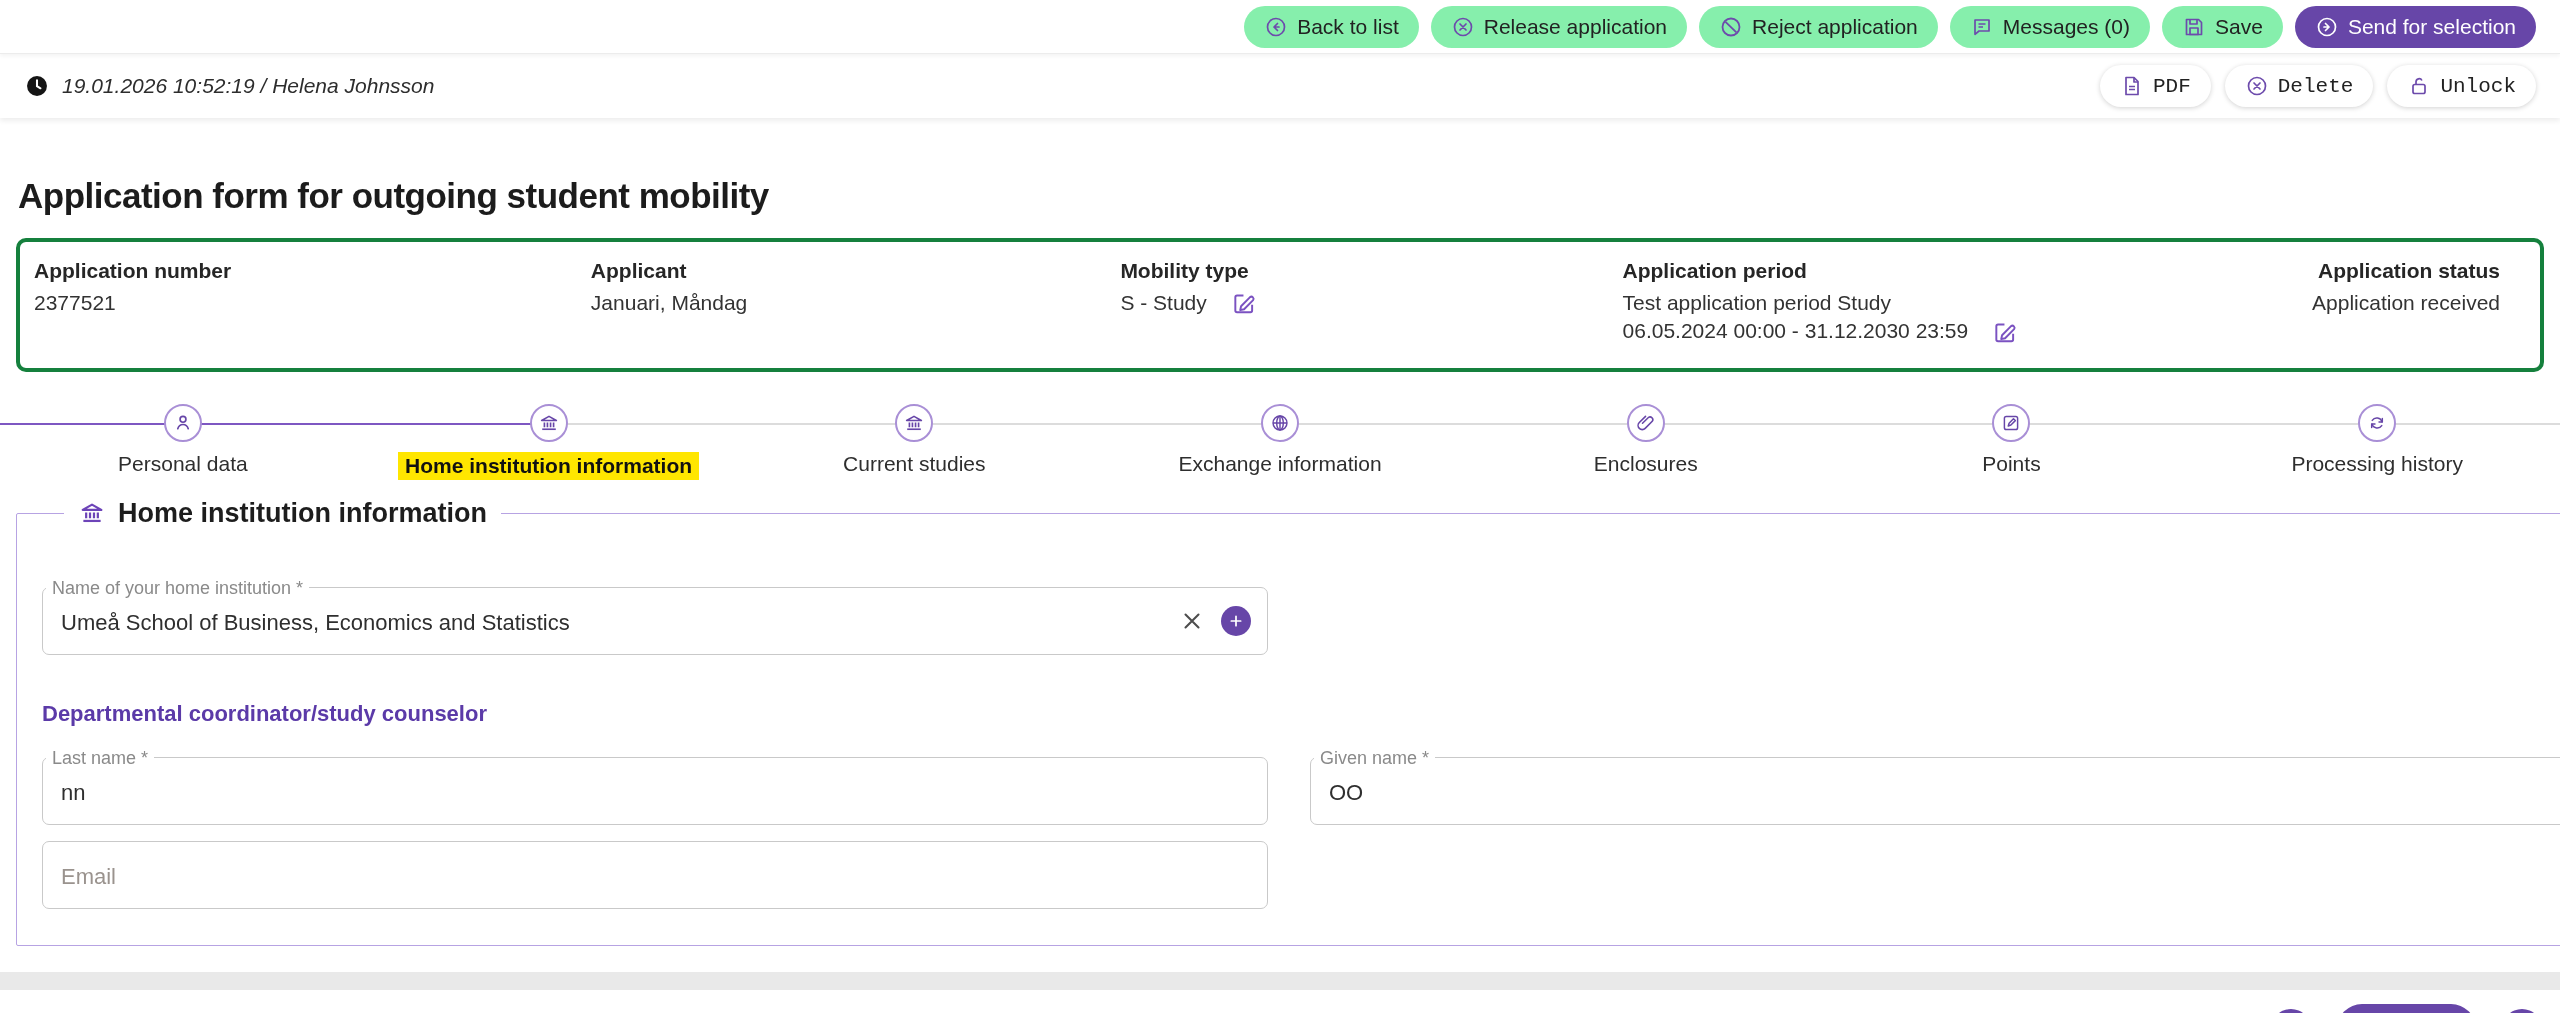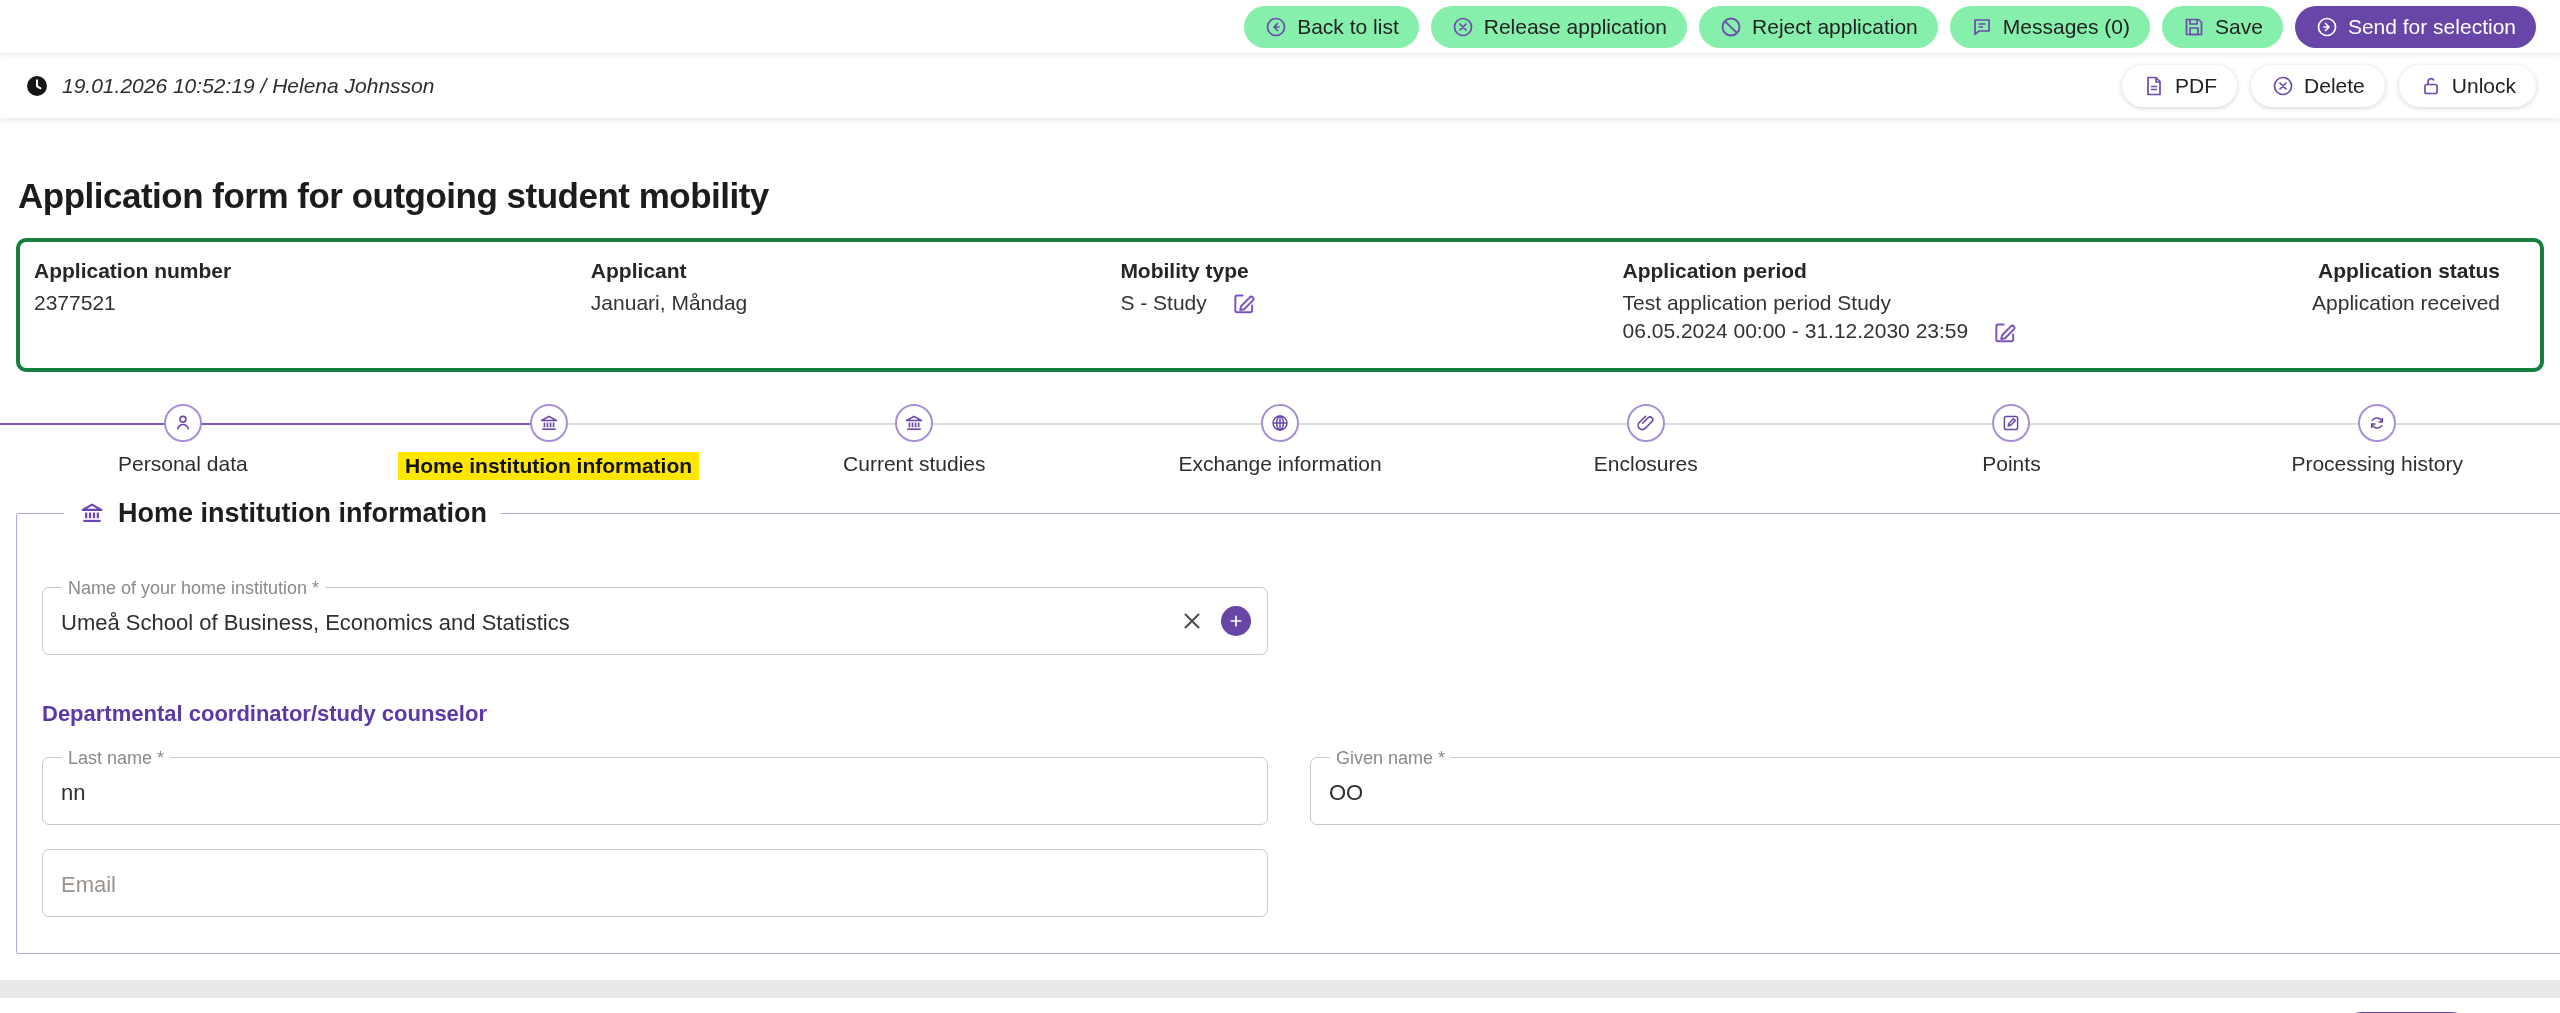--- a/index.html
+++ b/index.html
@@ -27,21 +27,21 @@
   .pill.primary { background:#6746a8; color:#fff; }
   .pill.primary .icon { color:#fff; }
 
   
   .metabar {
     height:64px; display:flex; align-items:center; background:#fff;
     padding:0 24px; box-shadow:0 3px 5px rgba(0,0,0,.07);
     position:relative; z-index:4;
   }
   .meta-left { display:flex; align-items:center; gap:12px; font-style:italic; font-size:21px; color:#2d2d2d; }
-  .meta-actions { margin-left:auto; display:flex; gap:14px; }
+  .meta-actions { margin-left:auto; display:flex; gap:14px;font-family:Liberation Mono, monospace; }
   .pill.white { background:#fff; box-shadow:0 1px 5px rgba(0,0,0,.18); }
 
   
   .page-title {
     margin:58px 0 0 18px; font-size:35px; font-weight:bold; color:#1c1c1c;
     letter-spacing:-0.5px;
   }
 
   
   .summary {
@@ -80,41 +80,41 @@
     margin-left:22px; padding:0 14px; display:flex; align-items:center; gap:12px;
   }
   .legend-title { font-size:27px; font-weight:bold; color:#1d1d1d; }
   .legend-icon { color:#6d44b8; }
 
   .field {
     position:relative; height:68px; border:1px solid #c9c9c9; border-radius:7px;
     background:#fff;
   }
   .field .flabel {
-    position:absolute; top:-10px; left:19px; background:#fff; padding:0 6px;
+    position:absolute; top:-10px; left:3px; background:#fff; padding:0 6px;
     font-size:18px; color:#8a8a8a; white-space:nowrap;
   }
   .field .fvalue {
     position:absolute; left:18px; top:22px; font-size:22px; color:#2f2f2f; white-space:nowrap;
   }
   .field .flabel-inside {
     position:absolute; left:18px; top:22px; font-size:22px; color:#9a938e;
   }
   .field-icons { position:absolute; right:16px; top:0; height:100%; display:flex; align-items:center; gap:16px; }
   .clear-x { color:#4d4d4d; cursor:pointer; }
   .add-circle {
     width:30px; height:30px; border-radius:50%; background:#6746a8; color:#fff;
     display:flex; align-items:center; justify-content:center; font-size:22px; cursor:pointer;
   }
   .w-main { width:1226px; }
   .name-row { display:flex; gap:42px; margin-top:30px; }
   .w-given { width:1378px; }
   .sub-heading { margin-top:46px; font-size:22px; font-weight:bold; color:#5b3aa8; }
   .mt-inst { margin-top:18px; }
-  .mt-email { margin-top:24px; }
+  .mt-email { margin-top:16px; }
 
   
   .bottom-divider { margin-top:26px; height:18px; background:#e9e9e9; }
   .footer-nav {
     display:flex; align-items:center; justify-content:flex-end; gap:26px;
     padding:14px 18px 0 0;
   }
   .nav-circle {
     width:40px; height:40px; border-radius:50%; border:none; background:#6746a8; color:#fff;
     display:flex; align-items:center; justify-content:center; cursor:pointer;

